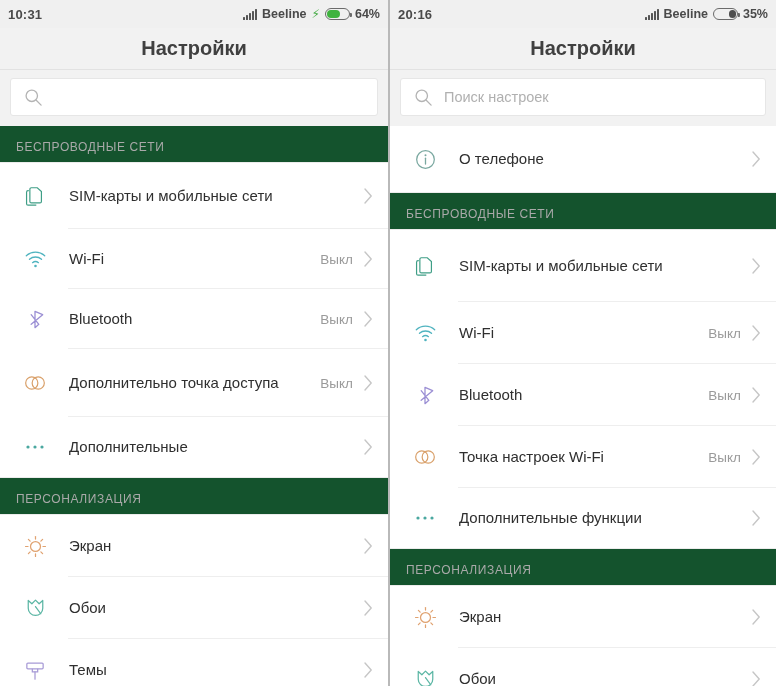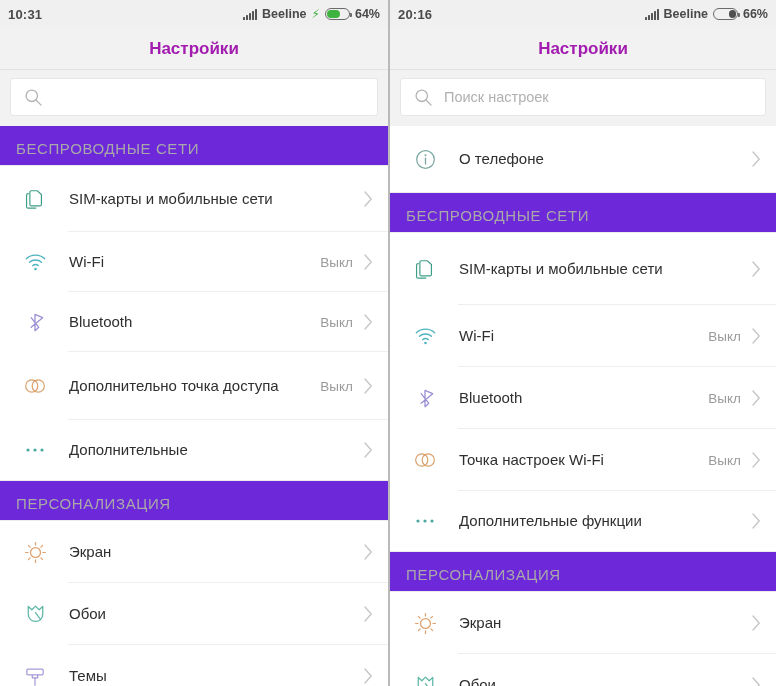--- a/index.html
+++ b/index.html
@@ -61,39 +61,39 @@
   .battery.dark .fill { background: #4f4f4f; margin-left: auto; }
   .pct { font-size: 12.5px; font-weight: bold; color: #4a4a4a; }
 
   
   .titlebar {
     height: 42px; background: #f2f2f2;
     display: flex; align-items: center; justify-content: center;
     border-bottom: 1px solid #e2e2e2;
   }
   .titlebar .title {
-    font-size: 17px; font-weight: bold; color: #a21caf;
+    font-size: 20px; font-weight: bold; color: #404040;
   }
 
   
   .searchwrap { background: #f2f2f2; padding: 8px 10px 10px 10px; }
   .searchbox {
     height: 38px; background: #ffffff;
     border: 1px solid #e6e6e6; border-radius: 3px;
     display: flex; align-items: center; gap: 11px;
     padding: 0 13px;
   }
   .search-ph { font-size: 14.5px; color: #b0b0b0; }
 
   
   .list { background: #ffffff; }
   .section-head {
-    background: #6d28d9;
+    background: #14532d;
     padding: 14px 16px 8px 16px;
-    font-size: 15px; letter-spacing: .6px; color: #a9a9a9;
+    font-size: 12px; letter-spacing: .6px; color: #a9a9a9;
     border-top: 1px solid #ececec;
     border-bottom: 1px solid #ececec;
   }
   .section-head.flat { border-top: none; }
   .row {
     display: flex; align-items: center;
     background: #fff;
     padding: 0 14px 0 18px;
     position: relative;
   }
@@ -309,21 +309,21 @@
             <i></i>
             <i></i>
             <i></i>
             <i></i>
           </span>
       <span class="carrier">Beeline</span>
 
       <span class="battery dark">
             <span class="fill" style="width:35%"></span>
           </span>
-      <span class="pct">66%</span>
+      <span class="pct">35%</span>
     </span>
   </div>
   <div class="titlebar">
     <span class="title">Настройки</span>
   </div>
   <div class="searchwrap">
     <div class="searchbox">
       <span>
             <svg width="19" height="19" viewBox="0 0 20 20">
               <circle cx="8.2" cy="8.2" r="6" fill="none" stroke="#b4b4b4" stroke-width="1.4"></circle>

